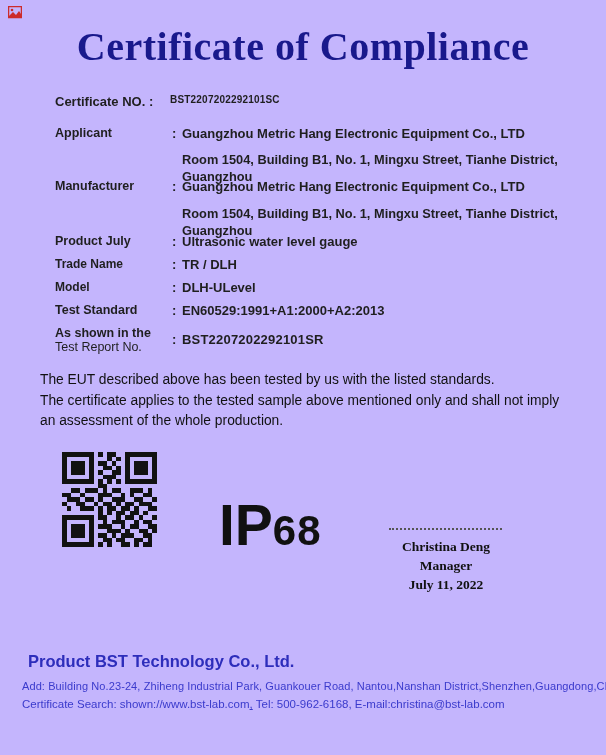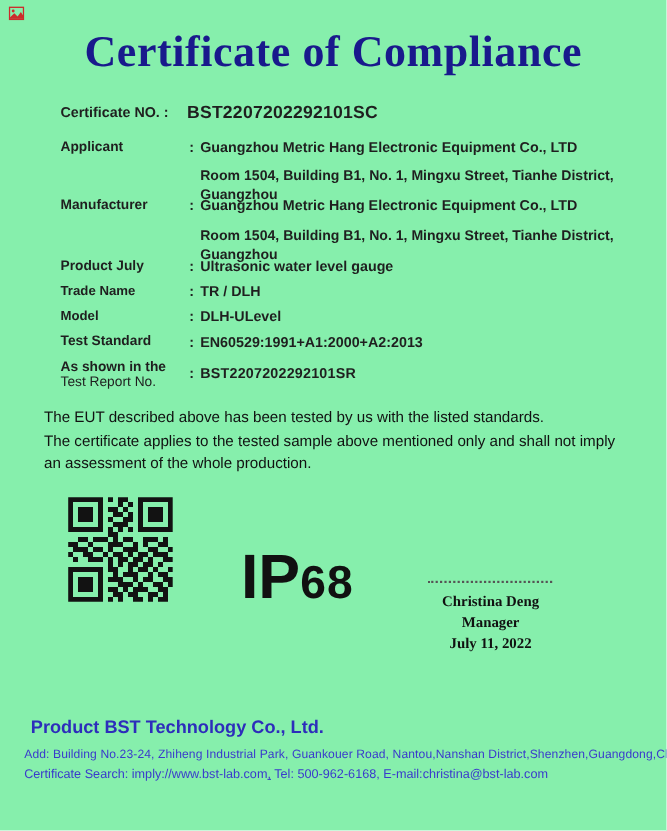--- a/index.html
+++ b/index.html
@@ -1,19 +1,19 @@
 <!DOCTYPE html>
 <html style="--title_color: #19198c; --body_color: #1f1f1f; --footer_heading_color: #2d2dbb; --footer_text_color: #3a3acc; --icon_red: #cc2b2b;"><head>
 <meta charset="utf-8">
 <style>
   html,body{margin:0;padding:0;background:#ffffff;}
   #page{
     position:relative;
     width:606px;height:755px;
-    background:#86efac;
+    background:#c4b5fd;
     font-family:"Liberation Sans",sans-serif;
     color:var(--body_color,#1f1f1f);
     overflow:hidden;
   }
   
   .broken-img{position:absolute;left:8px;top:6px;width:14px;height:14px;}
   
   .title{
     position:absolute;left:0;right:0;top:25px;
     text-align:center;
@@ -21,21 +21,21 @@
     font-weight:700;font-size:40px;line-height:1.1;
     color:var(--title_color,#19198c);
     letter-spacing:0.5px;
   }
   
   .row{position:absolute;left:0;width:606px;height:20px;}
   .row .lbl{position:absolute;left:55px;top:0;font-weight:700;font-size:12.5px;white-space:nowrap;}
   .row .lbl2{position:absolute;left:55px;top:14px;font-weight:400;font-size:12.5px;white-space:nowrap;}
   .row .colon{position:absolute;left:172px;top:0;font-weight:700;font-size:13px;}
   .row .val{position:absolute;left:182px;top:0;font-weight:700;font-size:13px;white-space:nowrap;}
-  .row .val-cert{position:absolute;left:170px;top:0;font-weight:700;font-size:16px;letter-spacing:0.2px;white-space:nowrap;}
+  .row .val-cert{position:absolute;left:170px;top:0;font-weight:700;font-size:10px;letter-spacing:0.2px;white-space:nowrap;}
   .addr{position:absolute;left:182px;font-weight:700;font-size:12.8px;line-height:17px;white-space:nowrap;}
   
   .statement{
     position:absolute;left:40px;top:370px;width:550px;
     font-size:13.8px;line-height:20.5px;color:#111;
   }
   
   .qr{position:absolute;left:62px;top:452px;width:95px;height:95px;}
   
   .ip-rating{
@@ -391,15 +391,15 @@
 
   <div class="sig-line"></div>
   <div class="sig-block">
     <div>Christina Deng</div>
     <div>Manager</div>
     <div>July 11, 2022</div>
   </div>
 
   <div class="footer-company">Product BST Technology Co., Ltd.</div>
   <div class="footer-address">Add: Building No.23-24, Zhiheng Industrial Park, Guankouer Road, Nantou,Nanshan District,Shenzhen,Guangdong,China</div>
-  <div class="footer-search"><span>Certificate Search: </span><span>imply://www.bst-lab.com</span><span class="u">,</span><span> Tel: 500-962-6168, E-mail:christina@bst-lab.com</span></div>
+  <div class="footer-search"><span>Certificate Search: </span><span>shown://www.bst-lab.com</span><span class="u">,</span><span> Tel: 500-962-6168, E-mail:christina@bst-lab.com</span></div>
 
 </div>
 
 </body></html>

